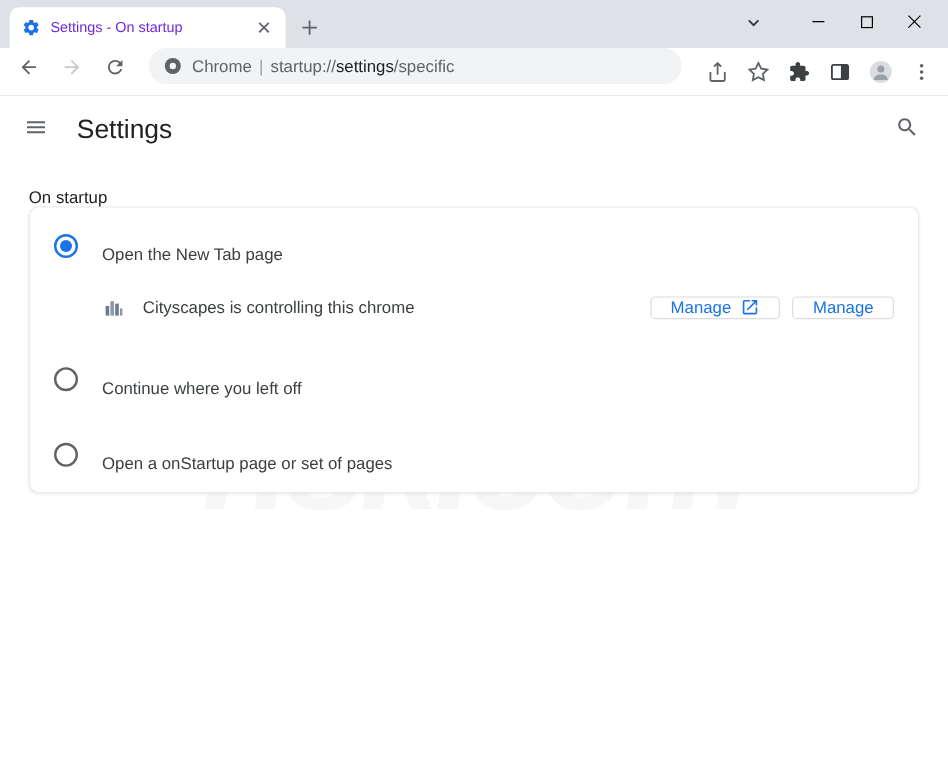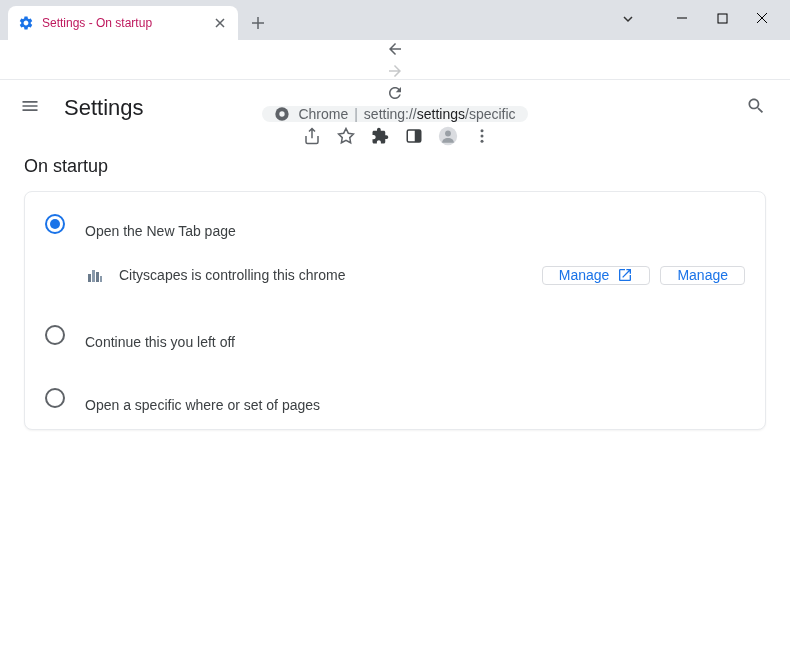--- a/index.html
+++ b/index.html
@@ -4,45 +4,45 @@
   <style>
     * { margin: 0; padding: 0; box-sizing: border-box; font-family: 'Segoe UI', Arial, sans-serif; }
     body { width: 790px; height: 646px; background: #fff; position: relative; overflow: hidden; }
     
     .window-controls { position: absolute; top: 0; right: 0; height: 36px; display: flex; align-items: center; gap: 24px; padding: 0 20px; }
     .window-btn { width: 16px; height: 16px; display: flex; align-items: center; justify-content: center; cursor: pointer; }
     
     .tab-bar { height: 40px; background: #dee1e6; display: flex; align-items: flex-end; padding-left: 8px; padding-top: 6px; }
     .tab { background: #fff; height: 34px; min-width: 230px; border-radius: 8px 8px 0 0; display: flex; align-items: center; padding: 0 10px; gap: 8px; position: relative; }
     .tab-favicon { width: 16px; height: 16px; display: flex; align-items: center; justify-content: center; }
-    .tab-title { font-size: 12px; color: #be185d; flex: 1; }
+    .tab-title { font-size: 12px; color: #6d28d9; flex: 1; }
     .tab-close { width: 16px; height: 16px; display: flex; align-items: center; justify-content: center; cursor: pointer; }
     .new-tab-btn { width: 28px; height: 28px; display: flex; align-items: center; justify-content: center; margin-left: 6px; margin-bottom: 3px; cursor: pointer; }
     .window-chevron { position: absolute; top: 12px; right: 155px; }
     
-    .address-bar { height: 40px; background: #fff; border-bottom: 1px solid #e8eaed; display: flex; align-items: center; padding: 0 8px; gap: 4px; flex-direction: column; }
+    .address-bar { height: 40px; background: #fff; border-bottom: 1px solid #e8eaed; display: flex; padding: 0 8px; gap: 4px; }
     .nav-btn { width: 32px; height: 32px; display: flex; align-items: center; justify-content: center; border-radius: 50%; cursor: pointer; }
     .nav-btn.disabled { opacity: 0.35; }
     .omnibox { flex: 1; height: 30px; background: #f1f3f4; border-radius: 15px; display: flex; align-items: center; padding: 0 12px; gap: 8px; margin: 0 8px; }
     .omnibox-icon { display: flex; align-items: center; }
     .omnibox-text { font-size: 14px; color: #5f6368; display: flex; align-items: center; }
     .omnibox-text .domain { color: #5f6368; }
     .omnibox-text .sep { color: #9aa0a6; margin: 0 6px; }
     .omnibox-text .path-dark { color: #202124; }
     .omnibox-text .path-light { color: #5f6368; }
     .toolbar-icons { display: flex; align-items: center; gap: 14px; margin-left: 8px; margin-right: 4px; }
     .toolbar-icon { width: 20px; height: 20px; display: flex; align-items: center; justify-content: center; cursor: pointer; }
     
     .settings-header { height: 56px; display: flex; align-items: center; padding: 0 20px; gap: 20px; }
     .menu-btn { width: 24px; height: 24px; cursor: pointer; }
     .settings-title { font-size: 22px; font-weight: 500; color: #202124; flex: 1; }
     .search-btn { width: 24px; height: 24px; cursor: pointer; }
     
     .content { padding: 20px 24px; }
-    .section-title { font-size: 18px; color: #202124; margin-bottom: 14px; }
+    .section-title { font-size: 14px; color: #202124; margin-bottom: 0; }
     
     .card { background: #fff; border: 1px solid #e8eaed; border-radius: 8px; box-shadow: 0 1px 2px rgba(0,0,0,0.05); }
     .radio-row { display: flex; align-items: center; padding: 16px 20px; gap: 20px; }
     .radio-outer { width: 20px; height: 20px; border-radius: 50%; border: 2px solid #5f6368; display: flex; align-items: center; justify-content: center; flex-shrink: 0; cursor: pointer; }
     .radio-outer.selected { border-color: #1a73e8; }
     .radio-inner { width: 10px; height: 10px; border-radius: 50%; background: #1a73e8; }
     .radio-label { font-size: 14px; color: #3c4043; margin-top: 15px; }
     
     .extension-row { display: flex; align-items: center; padding: 10px 20px 18px 60px; gap: 14px; }
     .ext-icon { width: 20px; height: 20px; display: flex; align-items: center; justify-content: center; }
@@ -119,21 +119,21 @@
   <div class="omnibox">
     <span class="omnibox-icon">
       <svg width="16" height="16" viewBox="0 0 24 24">
           <circle cx="12" cy="12" r="10" fill="#5f6368"></circle>
           <circle cx="12" cy="12" r="4" fill="#f1f3f4"></circle>
         </svg>
     </span>
     <span class="omnibox-text">
       <span class="domain">Chrome</span>
       <span class="sep">|</span>
-      <span class="path-light">setting://</span>
+      <span class="path-light">startup://</span>
         <span class="path-dark">settings</span>
         <span class="path-light">/specific</span>
     </span>
   </div>
   <div class="toolbar-icons">
     <div class="toolbar-icon">
       <svg width="18" height="18" viewBox="0 0 24 24" fill="none" stroke="#5f6368" stroke-width="2">
           <path d="M4 12v8a2 2 0 002 2h12a2 2 0 002-2v-8M16 6l-4-4-4 4M12 2v13"></path>
         </svg>
     </div>
@@ -213,26 +213,26 @@
             </svg>
         </button>
         <button class="ext-btn">
           <span>Manage</span>
         </button>
       </div>
     </div>
 
     <div class="radio-row">
       <div class="radio-outer"></div>
-      <div class="radio-label">Continue this you left off</div>
+      <div class="radio-label">Continue where you left off</div>
     </div>
 
     <div class="radio-row">
       <div class="radio-outer"></div>
-      <div class="radio-label">Open a specific where or set of pages</div>
+      <div class="radio-label">Open a onStartup page or set of pages</div>
     </div>
   </div>
 </div>
 
 <div class="watermark">
   <div>PC</div>
   <div>risk.com</div>
 </div>
 
 </body></html>

